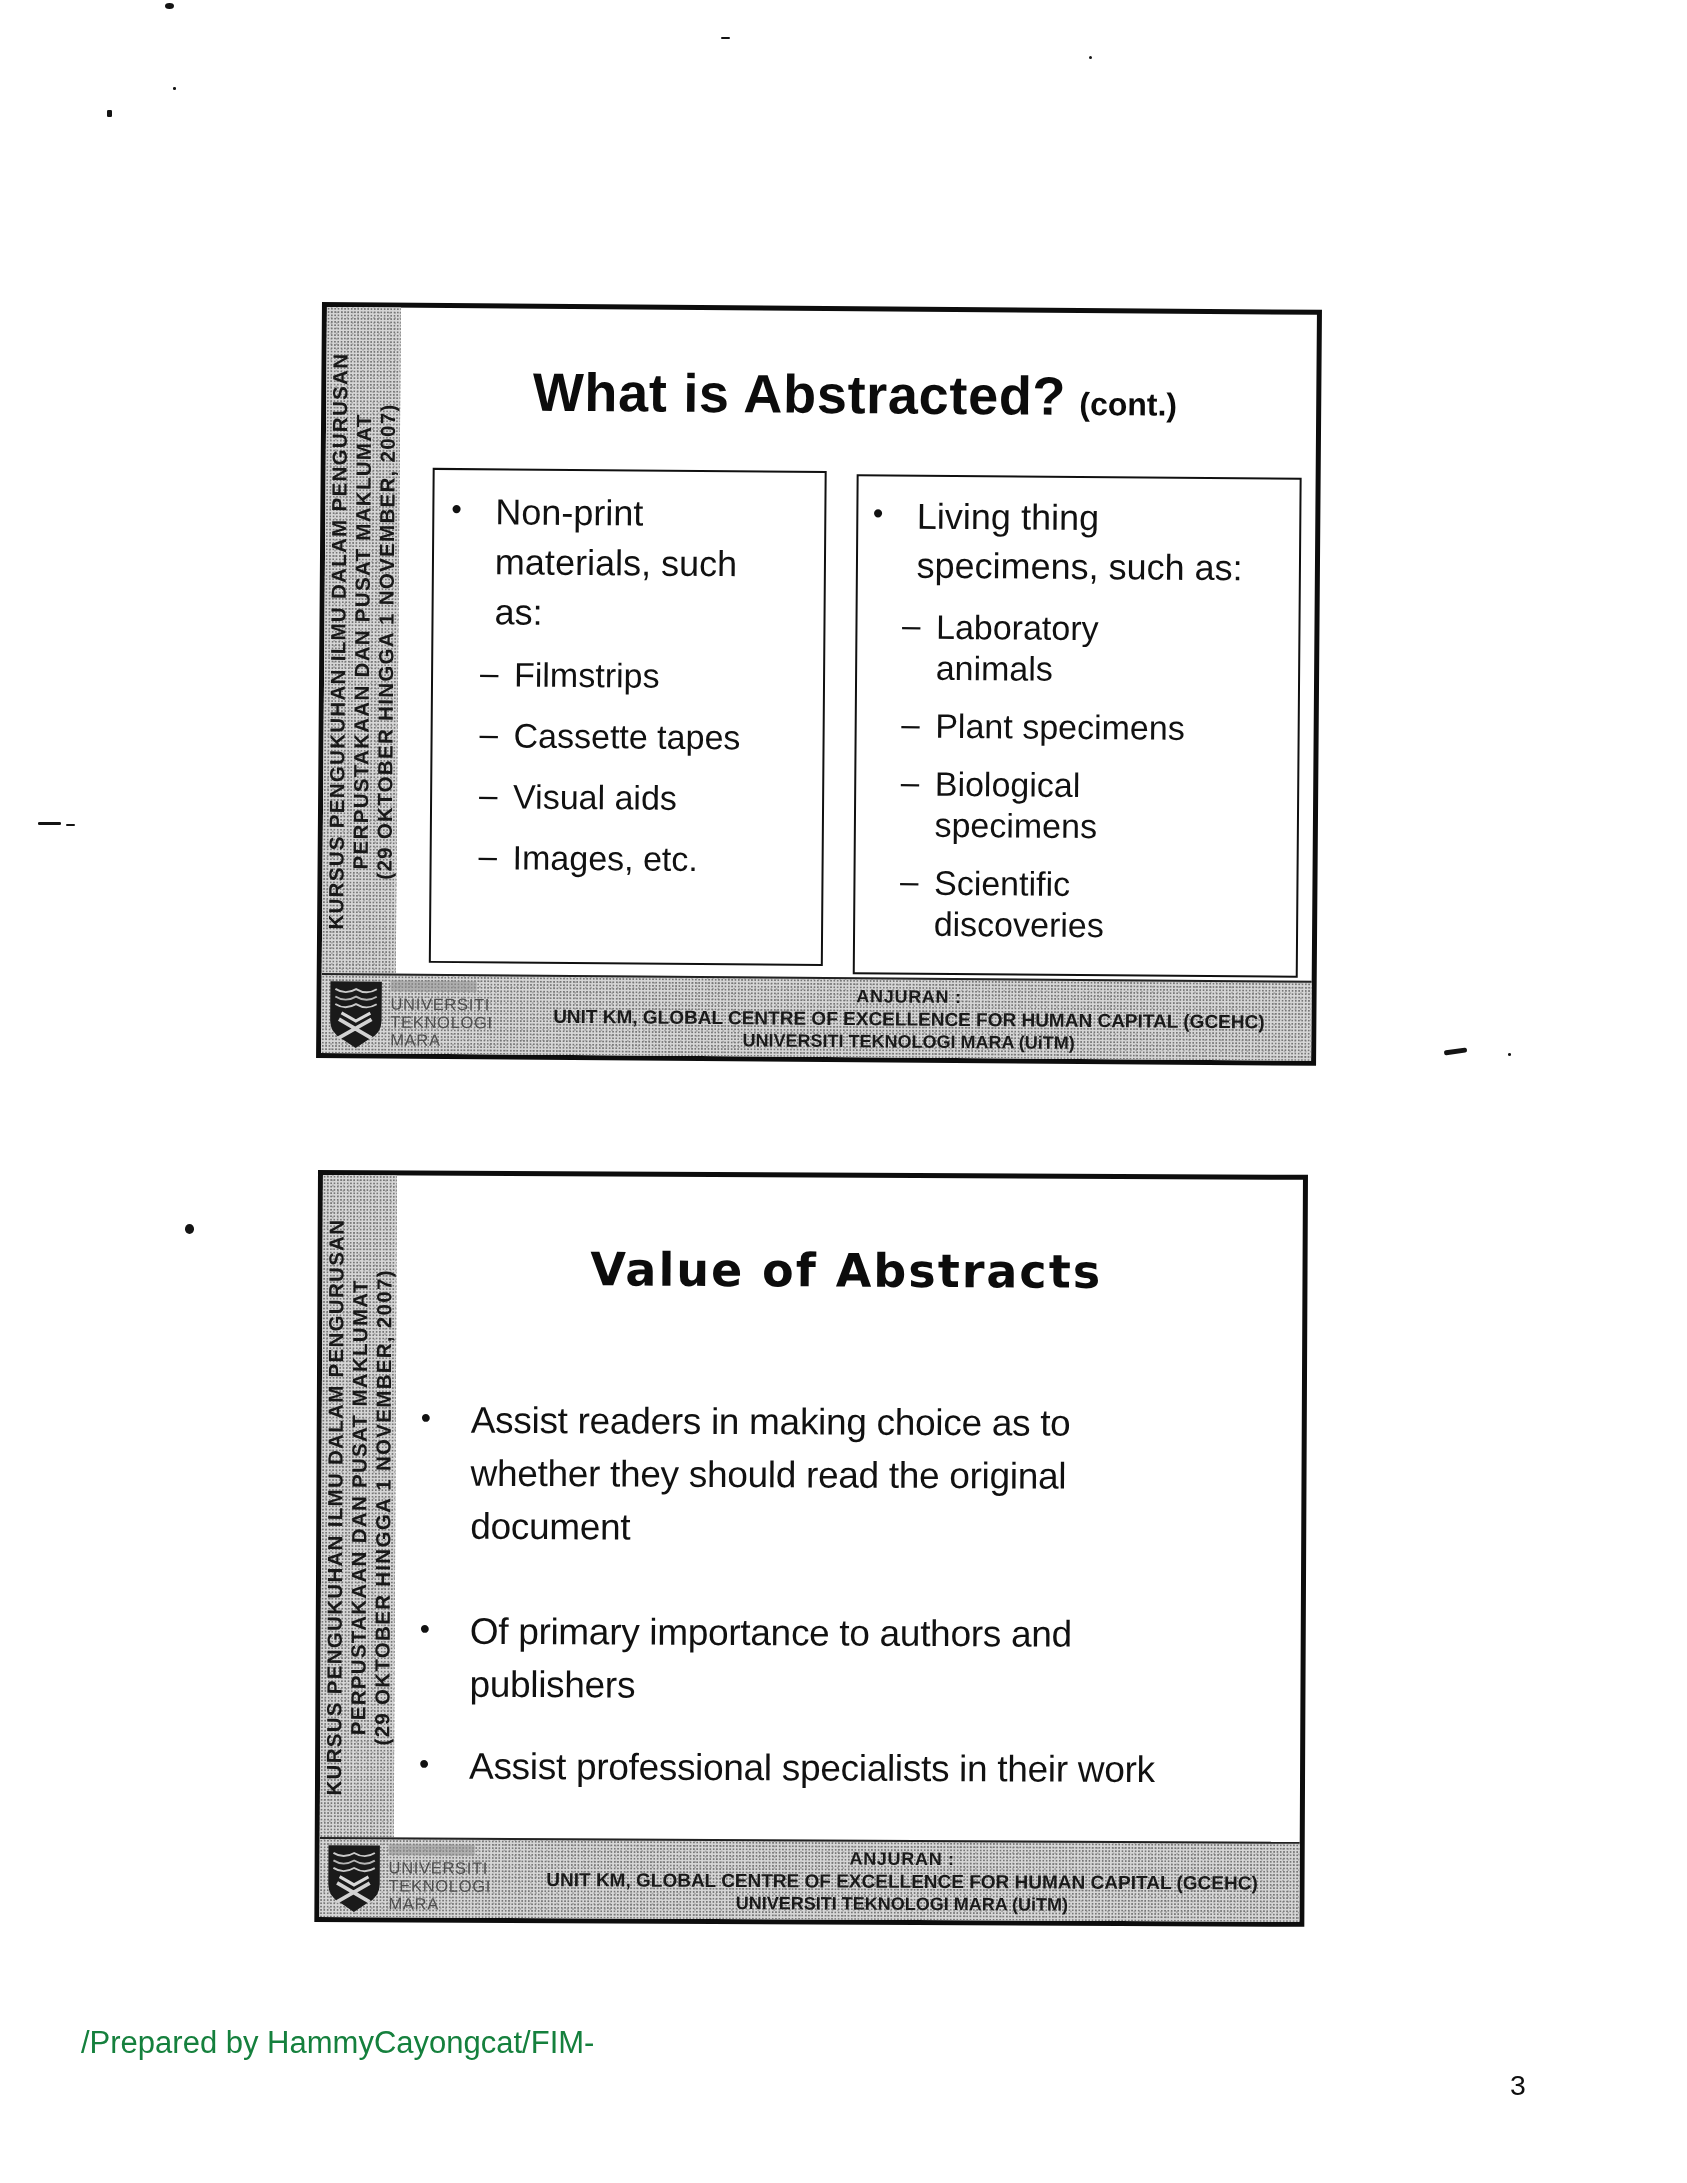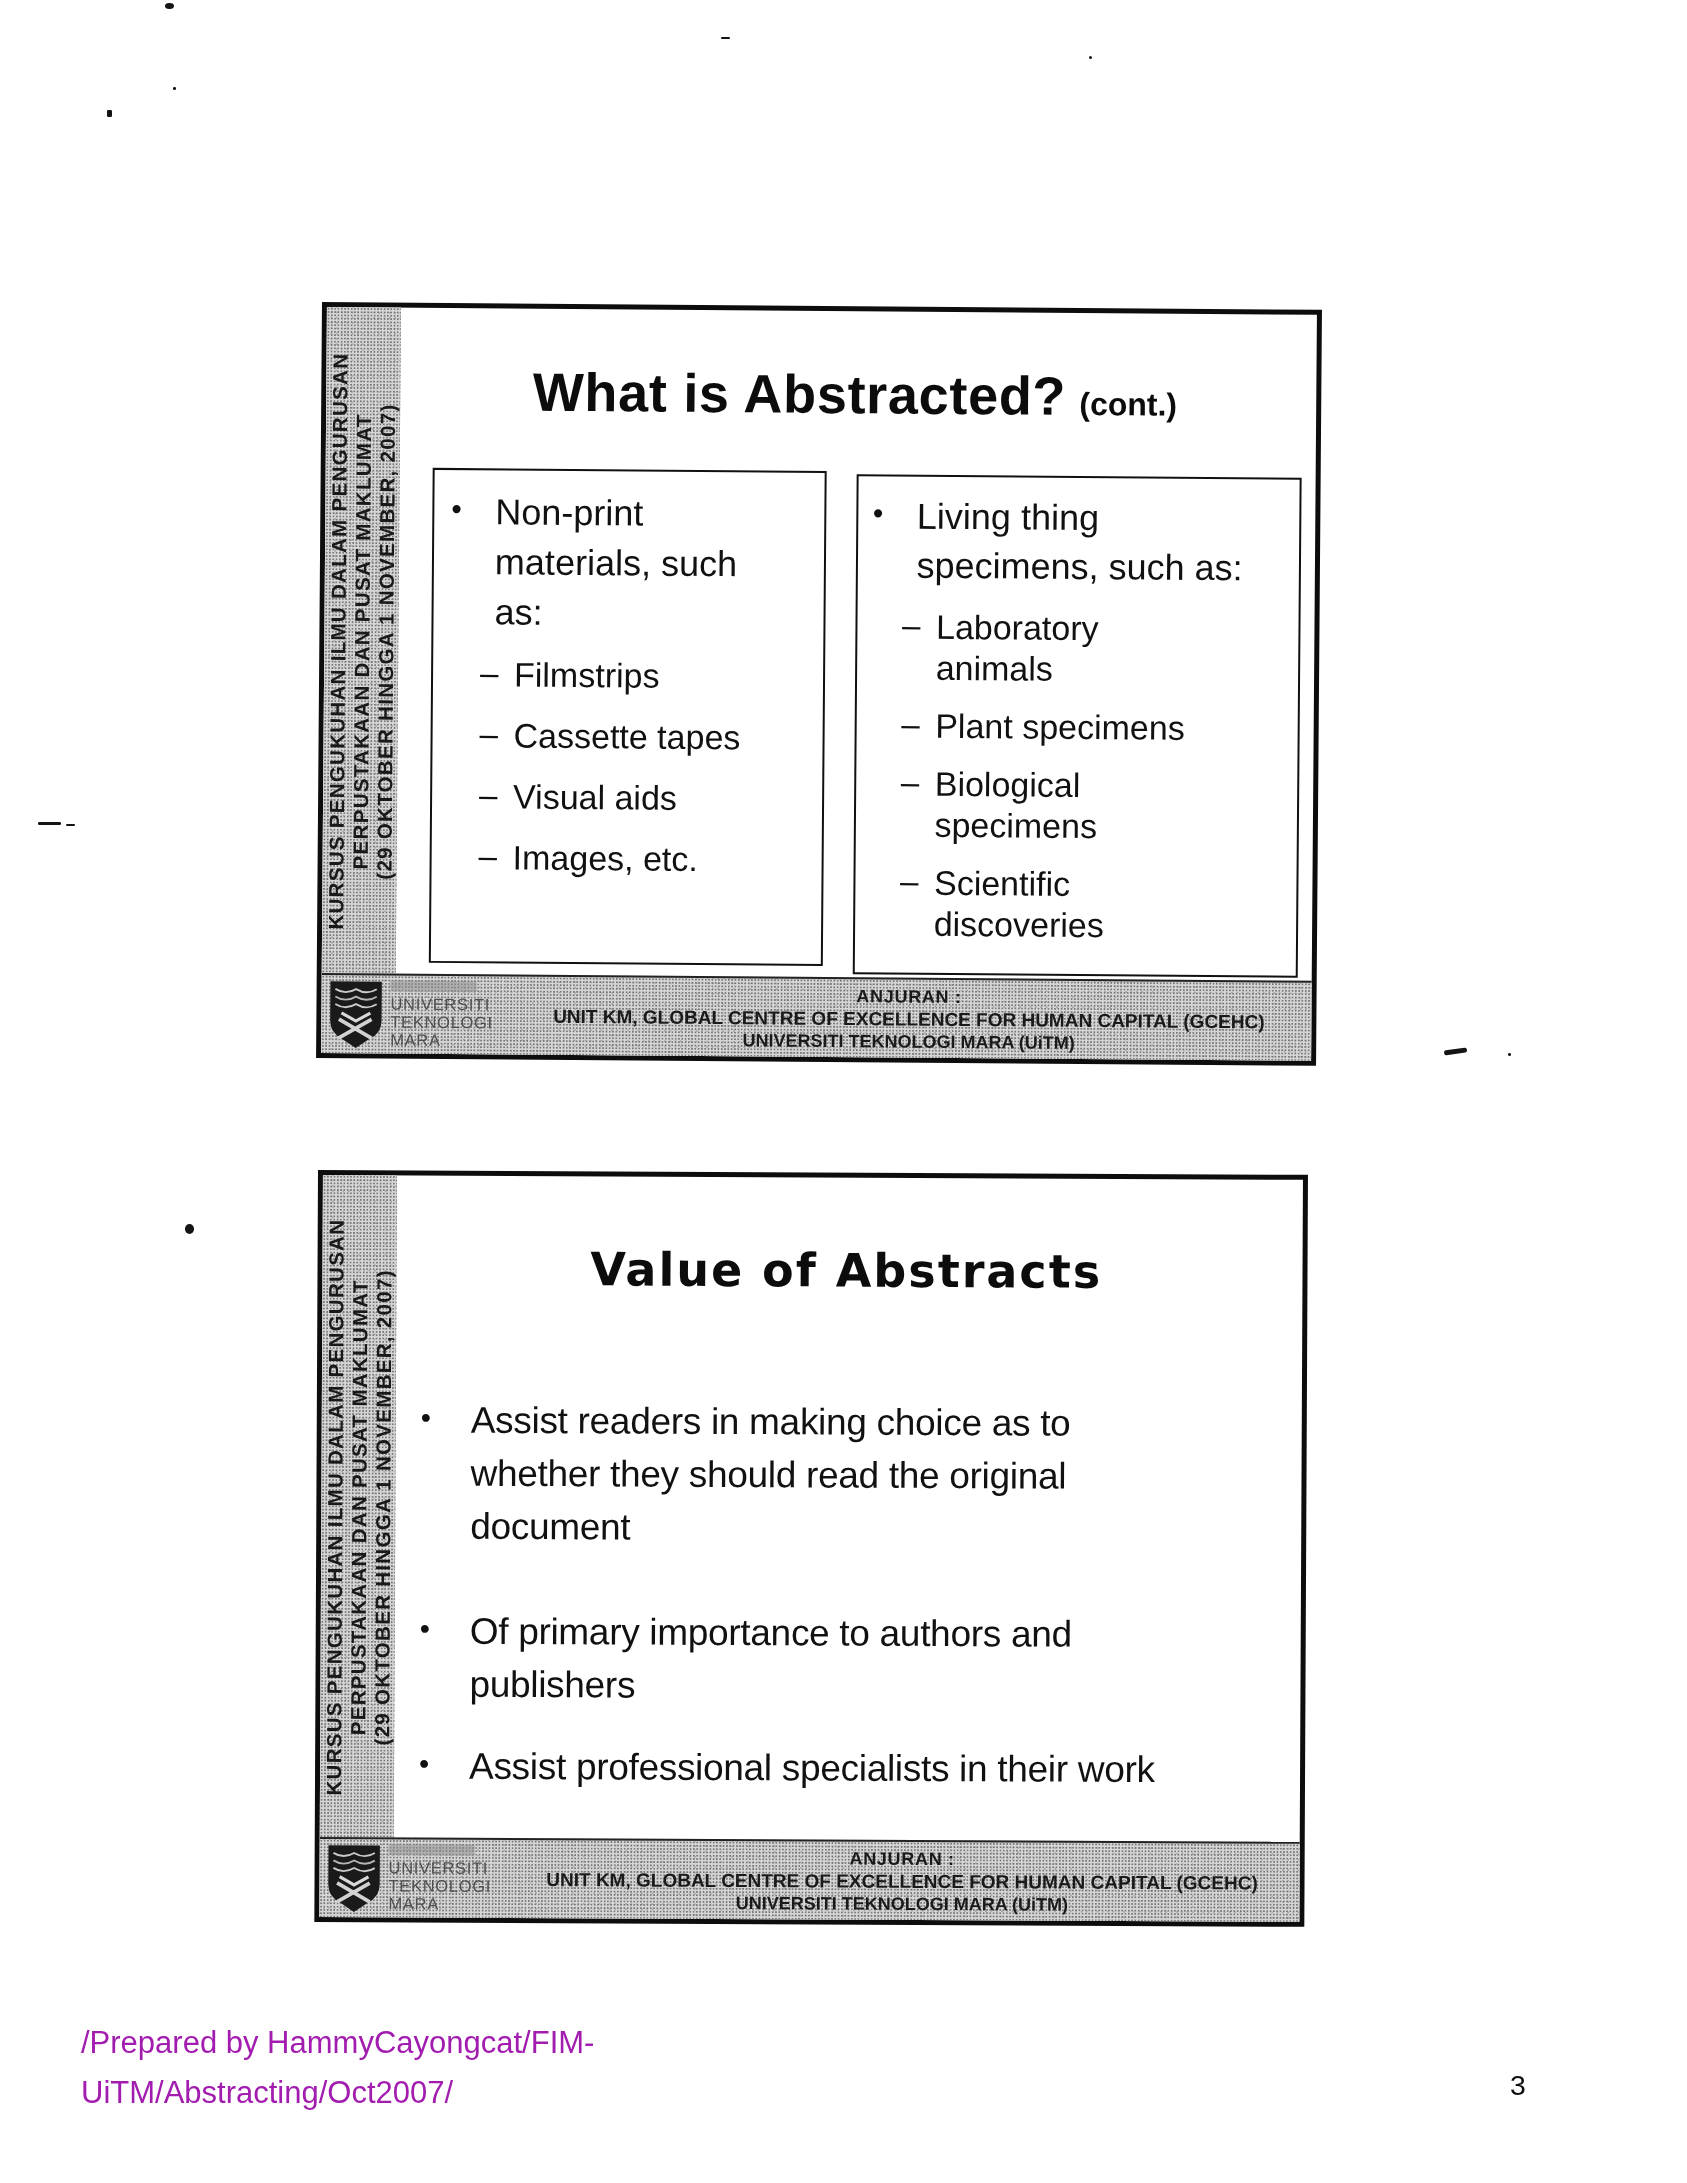--- a/index.html
+++ b/index.html
@@ -76,21 +76,21 @@
   .logo-smear{width:86px;height:10.6px;background:#8f8f8f;opacity:.55;margin-bottom:2.6px;border-radius:1.3px;}
   .footer-band{
     flex:1;display:flex;flex-direction:column;justify-content:center;text-align:center;
     font-weight:bold;color:#1a1a1a;
   }
   .f1{font-size:18px;line-height:22px;letter-spacing:0.7px;}
   .f2{font-size:19px;line-height:23px;}
   .f3{font-size:18px;line-height:22px;}
 
   
-  .prepared{position:absolute;left:81px;top:2018px;font-size:31px;line-height:50px;color:#a21caf;}
+  .prepared{position:absolute;left:81px;top:2018px;font-size:31px;line-height:50px;color:#15803d;}
   .page-number{position:absolute;left:1510px;top:2069px;font-size:28.4px;color:#0e0e0e;}
 
   
   .speck{position:absolute;background:#141414;border-radius:50%;}
 </style>
 </head>
 <body>
 
 <div id="page">
 
@@ -257,21 +257,20 @@
       <div class="footer-band">
         <div class="f1">ANJURAN :</div>
         <div class="f2">UNIT KM, GLOBAL CENTRE OF EXCELLENCE FOR HUMAN CAPITAL (GCEHC)</div>
         <div class="f3">UNIVERSITI TEKNOLOGI MARA (UiTM)</div>
       </div>
     </div>
   </div>
 
   <div class="prepared">
     <div>/Prepared by HammyCayongcat/FIM-</div>
-    <div>UiTM/Abstracting/Oct2007/</div>
   </div>
   <div class="page-number">3</div>
 
   <div class="speck" style="left:165px;top:2.6px;width:8.6px;height:6px;"></div>
   <div class="speck" style="left:173px;top:87px;width:2.6px;height:2.6px;"></div>
   <div class="speck" style="left:107px;top:110px;width:4.6px;height:6.6px;border-radius:1.3px;"></div>
   <div class="speck" style="left:721px;top:37px;width:9.3px;height:2px;border-radius:1.3px;"></div>
   <div class="speck" style="left:1089px;top:56px;width:3.3px;height:3.3px;"></div>
   <div class="speck" style="left:38px;top:822px;width:22.5px;height:2.6px;border-radius:1.3px;"></div>
   <div class="speck" style="left:66px;top:824px;width:8.6px;height:2px;border-radius:1.3px;"></div>

